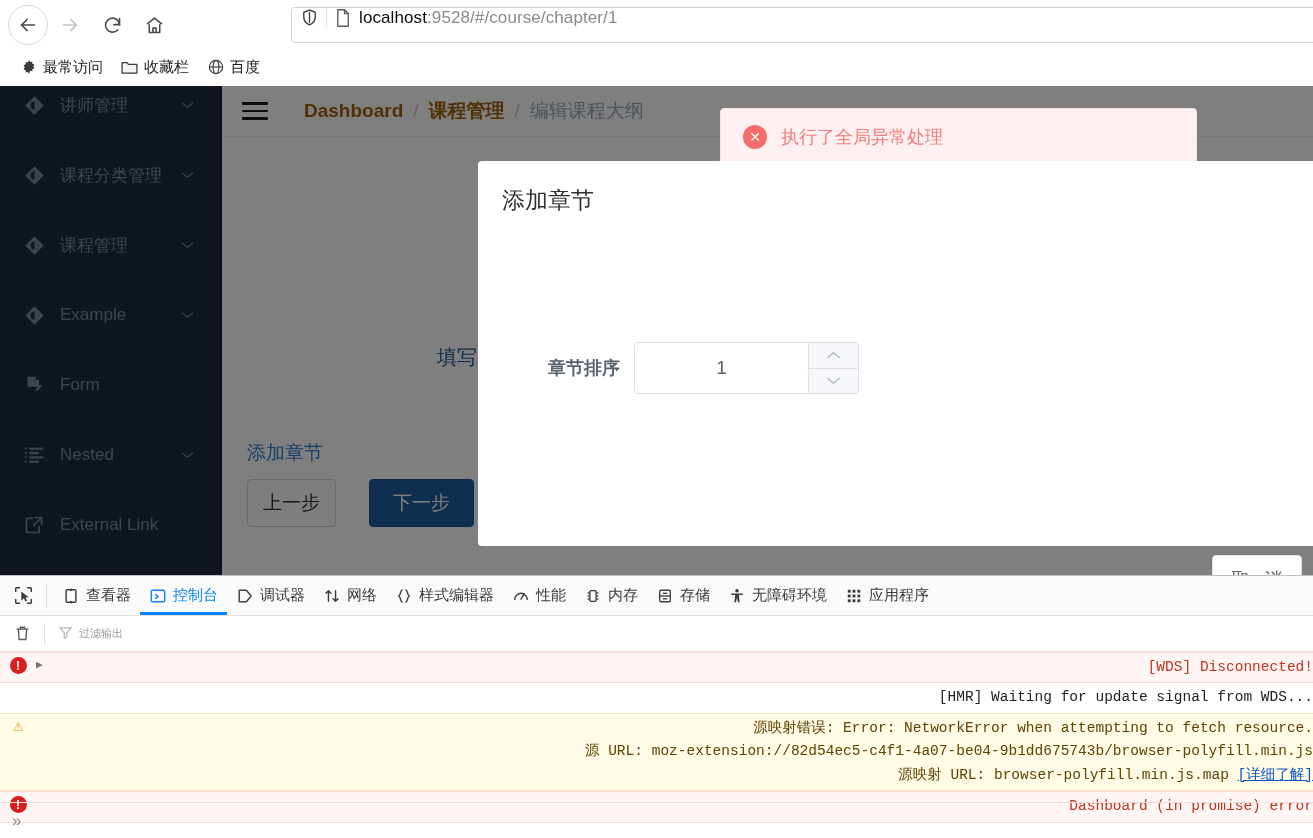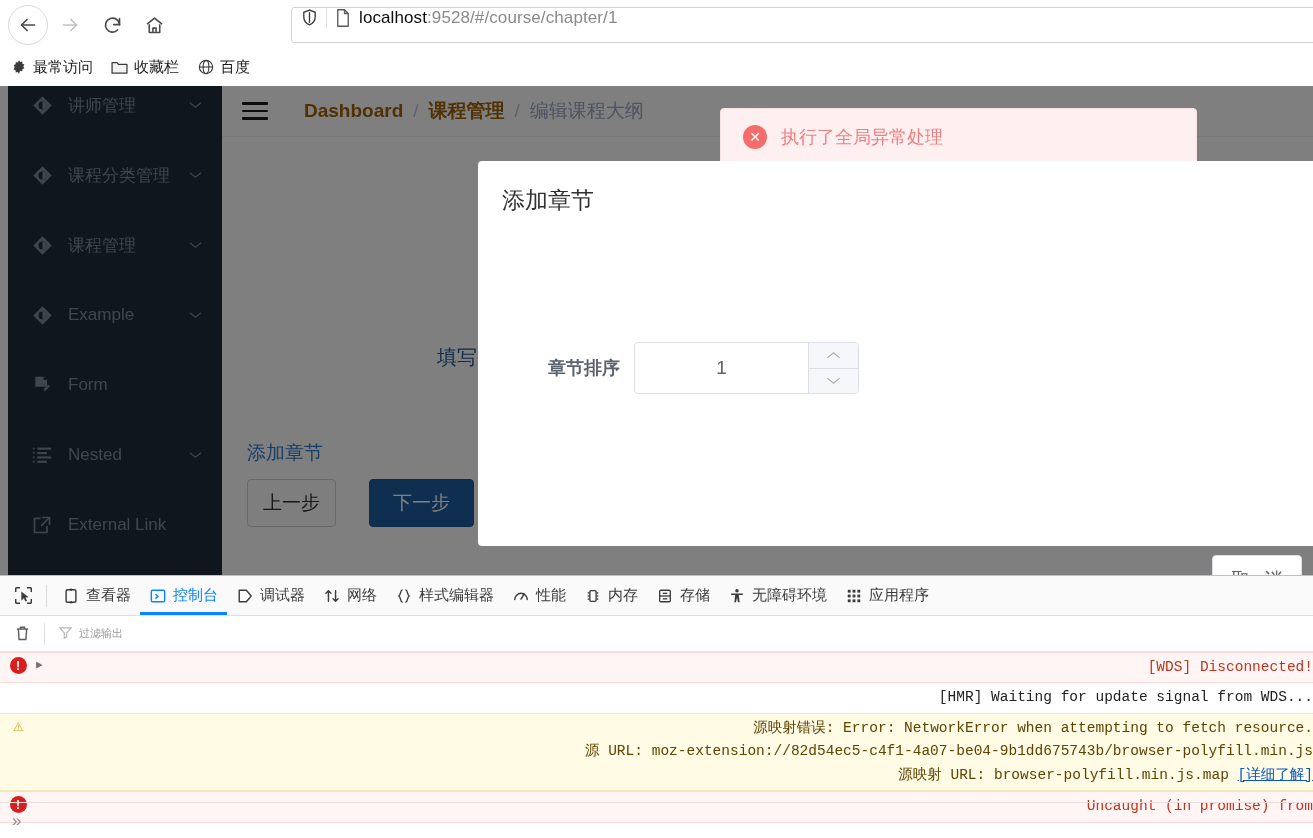--- a/index.html
+++ b/index.html
@@ -37,33 +37,33 @@
   .urlbar .pageicon { width: 32px; display: flex; align-items: center; justify-content: center; color: #5b5b5b; }
   .urlbar .urltext {
     flex: 1; font-size: 17px; color: #8a8a8a; letter-spacing: .1px;
     white-space: nowrap; overflow: hidden;
   }
   .urlbar .urltext b { color: #0c0c0d; font-weight: 400; }
   .urlbar .right-icons { display: flex; align-items: center; height: 100%; }
   .qr-icon { width: 36px; display:flex; align-items:center; justify-content:center; }
   .bookmarks-bar {
     position: absolute; left: 0; top: 50px; width: 1313px; height: 34px;
-    background: #ffffff; display: flex; align-items: center; padding-left: 10px; gap: 18px;
+    background: #ffffff; display: flex; align-items: center; padding-left: 20px; gap: 18px;
   }
   .bm-item { display: flex; align-items: center; gap: 6px; font-size: 15px; color: #1a1a1a; }
   .bm-item .bmico { width: 17px; height: 17px; display:flex; align-items:center; justify-content:center; }
 
   
   .viewport {
     position: absolute; left: 0; top: 86px; width: 1313px; height: 489px;
     overflow: hidden; background: #ffffff;
   }
   
   .sidebar {
-    position: absolute; left: 8px; top: 0; width: 222px; height: 489px;
+    position: absolute; left: 0; top: 0; width: 222px; height: 489px;
     background: #1f2d3d;
   }
   .side-item {
     height: 70px; display: flex; align-items: center; padding-left: 22px;
     color: #808d9c; font-size: 17px; position: relative;
   }
   .side-ico { width: 24px; height: 24px; margin-right: 14px; display: flex; align-items: center; justify-content: center; flex: 0 0 auto; }
   .side-label { white-space: nowrap; }
   .side-arrow { position: absolute; right: 28px; color: #7a8795; font-size: 11px; }
   .sidebar-scroll {
@@ -636,21 +636,21 @@
         <span class="ln">源 URL: moz-extension://82d54ec5-c4f1-4a07-be04-9b1dd675743b/browser-polyfill.min.js</span><br>
         <span class="ln">源映射 URL: browser-polyfill.min.js.map </span><span class="detail-link">[详细了解]</span>
       </span>
     </div>
 
     <div class="log-row err">
       <span class="log-gutter">
           <span class="badge-err">!</span>
         </span>
       <span class="log-body">
-        <span class="ln">Uncaught (in promise) from</span>
+        <span class="ln">Dashboard (in promise) error</span>
       </span>
     </div>
 
     <div class="console-prompt">
       <span>»</span>
     </div>
   </div>
 </div>
 
 </body></html>

